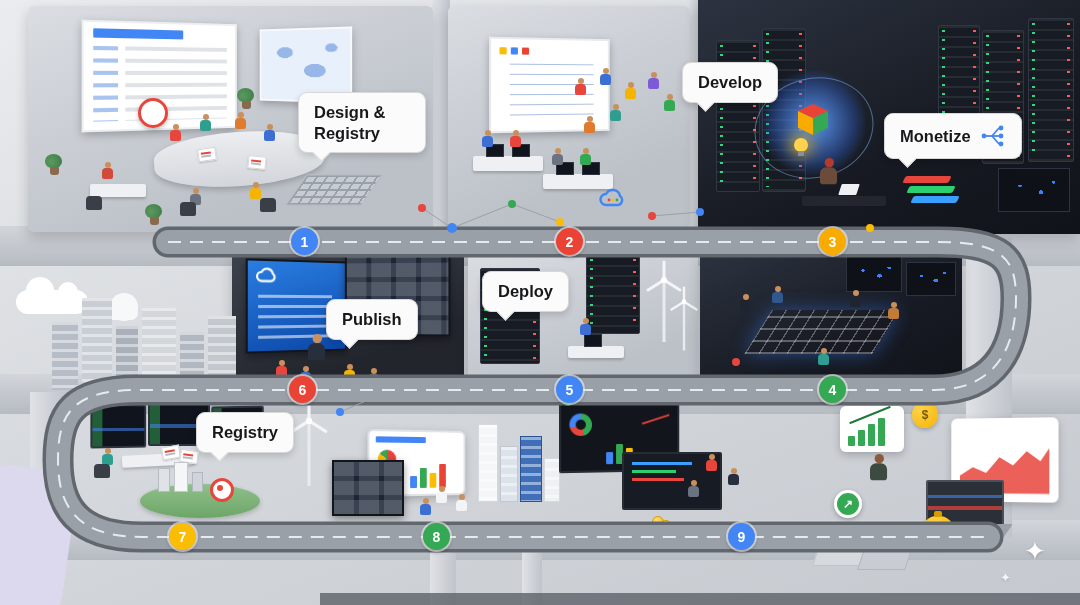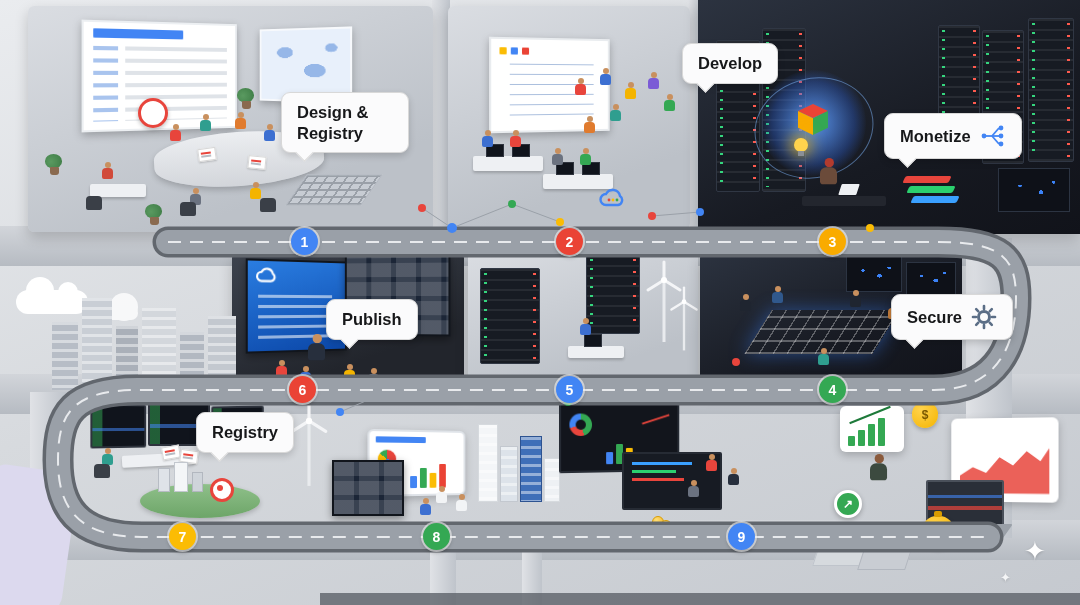--- a/index.html
+++ b/index.html
@@ -461,24 +461,24 @@
   <div class="badge" style="left: 169px; top: 523px; background: rgb(251, 188, 4);">
       <span>7</span>
     </div>
   <div class="badge" style="left: 423px; top: 523px; background: rgb(52, 168, 83);">
       <span>8</span>
     </div>
   <div class="badge" style="left: 728px; top: 523px; background: rgb(66, 133, 244);">
       <span>9</span>
     </div>
 
-  <div class="callout" style="left:281px;top:92px;width:96px">
+  <div class="callout" style="left:298px;top:92px;width:96px">
     <span>Design &amp; Registry</span>
   </div>
-  <div class="callout" style="left:682px;top:43px">
+  <div class="callout" style="left:682px;top:62px">
     <span>Develop</span>
   </div>
   <div class="callout" style="left:884px;top:113px">
     <span>Monetize</span>
     <svg width="26" height="26" viewBox="0 0 26 26">
       <g stroke="#4285f4" stroke-width="1.8" fill="none">
         <line x1="5" y1="13" x2="12" y2="13"></line>
           <line x1="12" y1="13" x2="19" y2="5"></line>
         <line x1="12" y1="13" x2="19" y2="13"></line>
           <line x1="12" y1="13" x2="19" y2="21"></line>
@@ -487,35 +487,22 @@
         <circle cx="4" cy="13" r="2.4"></circle>
           <circle cx="21" cy="5" r="2.4"></circle>
           <circle cx="21" cy="13" r="2.4"></circle>
           <circle cx="21" cy="21" r="2.4"></circle>
       </g>
     </svg>
   </div>
   <div class="callout" style="left:326px;top:299px">
     <span>Publish</span>
   </div>
-  <div class="callout" style="left:891px;top:294px">
-    <span>Secure</span>
-    <svg width="26" height="26" viewBox="0 0 26 26">
-      <circle cx="13" cy="13" r="5.5" fill="none" stroke="#5b6e86" stroke-width="3"></circle>
-      <g stroke="#5b6e86" stroke-width="2.6" stroke-linecap="round">
-        <line x1="13" y1="2" x2="13" y2="5"></line>
-          <line x1="13" y1="21" x2="13" y2="24"></line>
-        <line x1="2" y1="13" x2="5" y2="13"></line>
-          <line x1="21" y1="13" x2="24" y2="13"></line>
-        <line x1="5.2" y1="5.2" x2="7.3" y2="7.3"></line>
-          <line x1="18.7" y1="18.7" x2="20.8" y2="20.8"></line>
-        <line x1="20.8" y1="5.2" x2="18.7" y2="7.3"></line>
-          <line x1="7.3" y1="18.7" x2="5.2" y2="20.8"></line>
-      </g>
-    </svg>
+  <div class="callout" style="left:482px;top:271px">
+    <span>Deploy</span>
   </div>
   <div class="callout" style="left:196px;top:412px">
     <span>Registry</span>
   </div>
 
   <div class="sparkle" style="left:1024px;top:536px;font-size:26px"><span>✦</span></div>
   <div class="sparkle" style="left:1000px;top:570px;font-size:13px;opacity:.8"><span>✦</span></div>
 
 </div>
 

